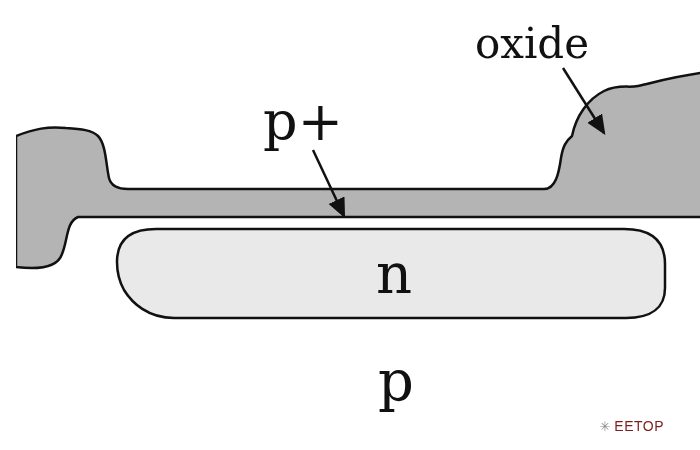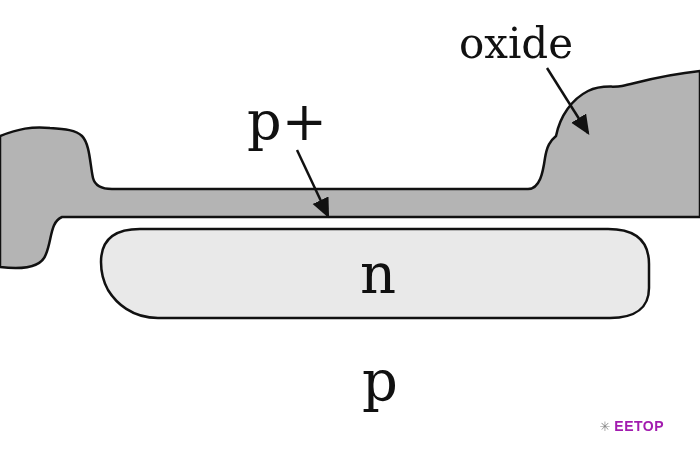--- a/index.html
+++ b/index.html
@@ -3,43 +3,43 @@
 <meta charset="utf-8">
 <style>
   html,body{margin:0;padding:0;}
   body{
     width:700px;height:450px;
     background:#ffffff;
     font-family:"DejaVu Serif", serif;
     position:relative;
     overflow:hidden;
   }
-  .stage{position:absolute;inset:0;}
+  .stage{position:absolute;inset:0;padding-left:16px;}
   svg{display:block;}
   .diagram-label{
     font-family:"DejaVu Serif", serif;
     fill:#111111;
   }
   .watermark{
     position:absolute;
     right:36px;
     bottom:16px;
     display:flex;
     align-items:center;
     gap:4px;
     font-family:"Liberation Sans", sans-serif;
   }
   .watermark .wm-icon{
     color:#8a8a8a;
     font-size:13px;
     line-height:1;
   }
   .watermark .wm-text{
-    color:#a21caf;
-    font-weight:bold;
+    color:#7f1d1d;
+    font-weight:normal;
     font-size:14px;
     letter-spacing:0.5px;
   }
 </style>
 </head>
 <body>
 
 <div class="stage">
   <svg width="700" height="450" viewBox="0 0 700 450" xmlns="http://www.w3.org/2000/svg">
     <defs>

